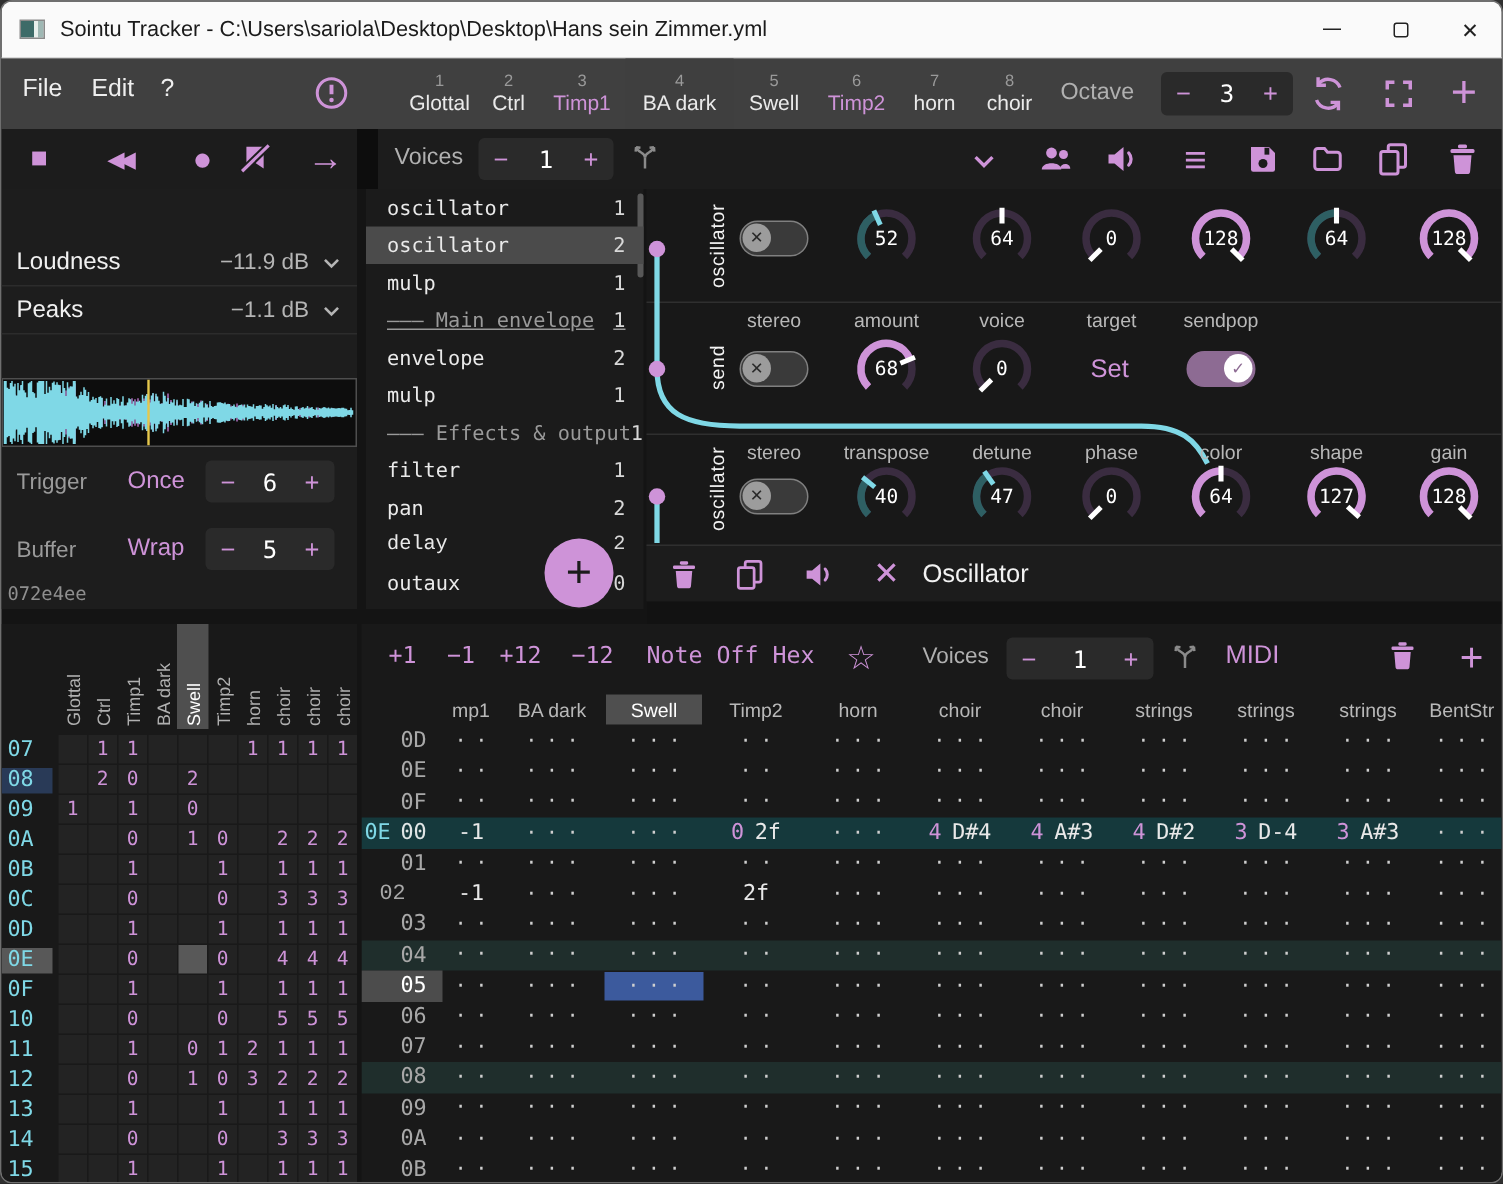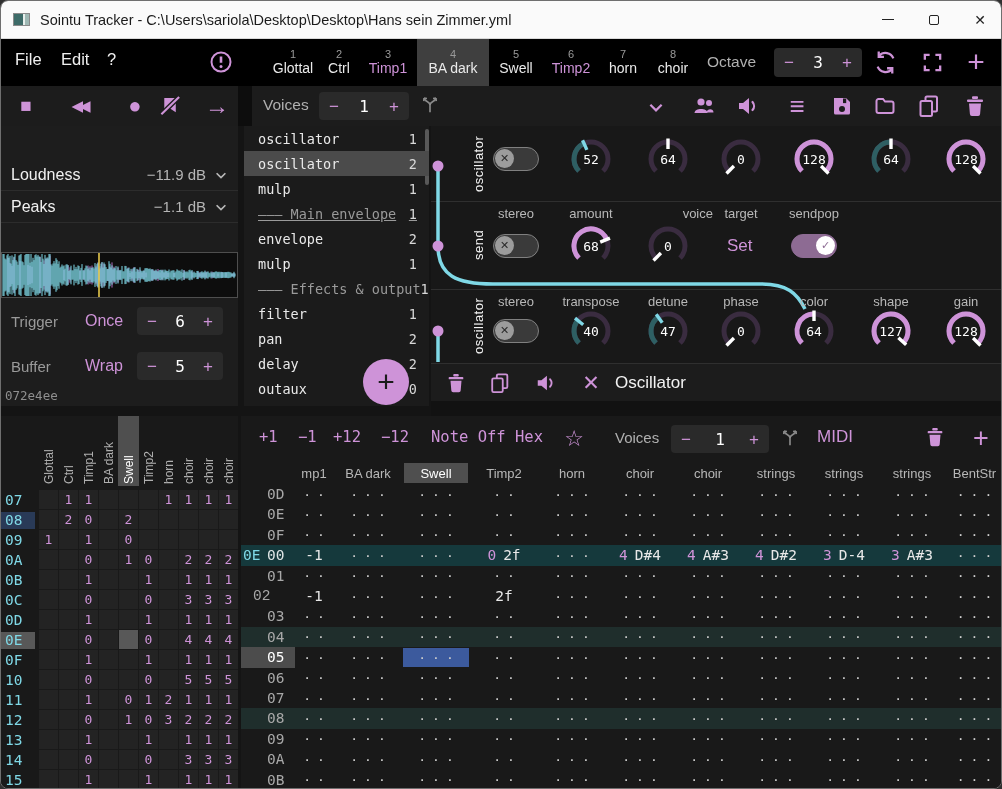--- a/index.html
+++ b/index.html
@@ -11,21 +11,21 @@
   .titlebar{position:absolute;left:0;top:0;width:1002px;height:38px;background:#fafafa;
     border-bottom:1px solid #d9d9d9;display:flex;align-items:center;}
   .app-ico{width:17px;height:13px;margin-left:12px;border:1px solid #8a8a8a;
     background:linear-gradient(90deg,#3d6b68 0 58%,#e8efec 58% 74%,#9fb8b4 74%);}
   .title-text{margin-left:10px;font-size:14.5px;color:#1b1b1b;}
   .winbtns{margin-left:auto;display:flex;height:100%;}
   .winbtn{width:46px;height:100%;display:flex;align-items:center;justify-content:center;color:#222;font-size:14px;}
   .minline{width:12px;height:1.6px;background:#222;}
   .maxsq{width:10px;height:10px;border:1.4px solid #222;border-radius:2px;}
   
-  .topbar{position:absolute;left:0;top:38px;width:1002px;height:47px;background:#000000;color:#e8e8e8;}
+  .topbar{position:absolute;left:0;top:38px;width:1002px;height:47px;background:#404040;color:#e8e8e8;}
   .menu-item{position:absolute;top:11px;font-size:16.5px;color:#efefef;}
   .tab{position:absolute;top:0;height:47px;display:flex;flex-direction:column;align-items:center;justify-content:center;gap:1px;}
   .tab.active{background:#3f3f3f;}
   .tab .tnum{font-size:11px;color:#9a9a9a;line-height:11px;}
   .tab .tname{font-size:14px;color:#eaeaea;line-height:15px;white-space:nowrap;}
   .tab.accent .tname{color:var(--accent);}
   .graylab{color:#b0b0b0;font-size:15.5px;}
   .stepper{position:absolute;background:#2a2a2a;border-radius:4px;display:flex;align-items:center;justify-content:space-between;padding:0 10px;}
   .stepper .sbtn{color:var(--accent);font-size:17px;line-height:17px;}
   .stepper .sval{color:#fff;font-size:16px;font-family:"DejaVu Sans Mono",monospace;}
@@ -346,21 +346,21 @@
         <span class="ct">1</span>
       </div>
       <div class="ul-row" style="left: 0px; top: 175px; width: 185px; height: 25px;">
         <span class="nm">filter</span>
         <span class="ct">1</span>
       </div>
       <div class="ul-row" style="left: 0px; top: 200px; width: 185px; height: 25px;">
         <span class="nm">pan</span>
         <span class="ct">2</span>
       </div>
-      <div class="ul-row" style="left: 0px; top: 225px; width: 185px; height: 25px;">
+      <div class="ul-row" style="left: 0px; top: 225px; width: 185px; height: 25px; font-family: Liberation Mono, monospace;">
         <span class="nm">delay</span>
         <span class="ct">2</span>
       </div>
       <div class="ul-row" style="left: 0px; top: 250px; width: 185px; height: 25px;">
         <span class="nm">outaux</span>
         <span class="ct">0</span>
       </div>
     </div>
 
   <div class="unit-editor" id="unitEditor">
@@ -455,21 +455,21 @@
       </div>
       <div class="param-label abs" style="left: 115px; top: 80px; width: 90px; height: 16px;">amount</div>
       <div class="knob abs" style="left: 132px; top: 97px; width: 56px; height: 46px;">
         <svg width="46" height="46" viewBox="0 0 46 46">
           <path d="M11.0 35.0 A17 17 0 1 1 35.0 35.0" stroke="#3a2c40" stroke-width="5" fill="none"></path>
           <path d="M11.0 35.0 A17 17 0 1 1 38.7 16.5" stroke="#ce93d8" stroke-width="5" fill="none"></path>
           <line x1="32.23879532511287" y1="19.173165676349104" x2="41.939530416481375" y2="15.154989636515664" stroke="#ffffff" stroke-width="3.4"></line>
         </svg>
         <span class="kv">68</span>
       </div>
-      <div class="param-label abs" style="left: 192px; top: 80px; width: 90px; height: 16px; text-align: right;">voice</div>
+      <div class="param-label abs" style="left: 192px; top: 80px; width: 90px; height: 16px;">voice</div>
       <div class="knob abs" style="left: 209px; top: 97px; width: 56px; height: 46px;">
         <svg width="46" height="46" viewBox="0 0 46 46">
           <path d="M11.0 35.0 A17 17 0 1 1 35.0 35.0" stroke="#3a2c40" stroke-width="5" fill="none"></path>
           <line x1="15.928932188134524" y1="30.071067811865476" x2="8.504310985675778" y2="37.49568901432423" stroke="#ffffff" stroke-width="3.4"></line>
         </svg>
         <span class="kv">0</span>
       </div>
       <div class="param-label abs" style="left: 265px; top: 80px; width: 90px; height: 16px;">target</div>
       <div class="setbtn abs" style="left: 296px; top: 110px; width: 60px; height: 20px;">Set</div>
       <div class="param-label abs" style="left: 338px; top: 80px; width: 90px; height: 16px;">sendpop</div>

